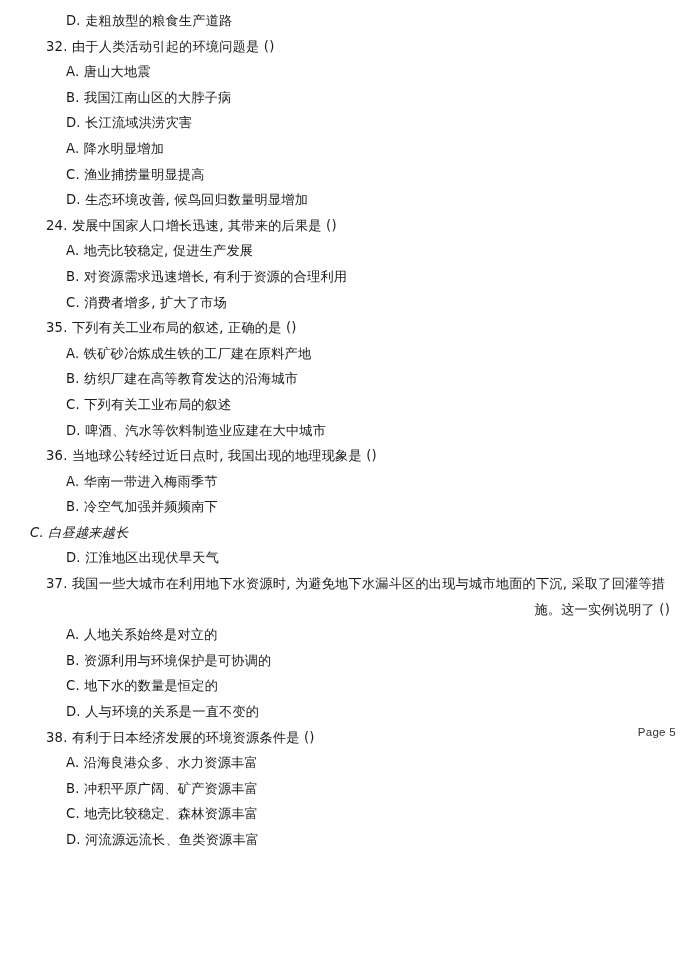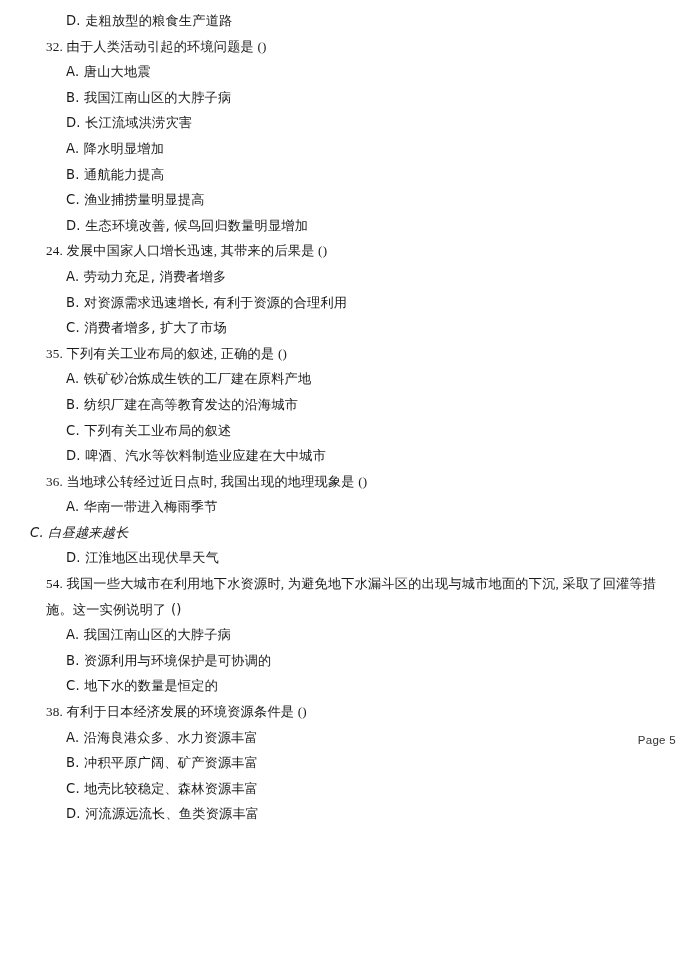--- a/index.html
+++ b/index.html
@@ -23,75 +23,76 @@
     padding: 8px 30px 0 30px;
   }
   .line {
     font-size: 13.2px;
     line-height: 25.6px;
     white-space: pre-wrap;
     letter-spacing: 0.2px;
   }
   .indent-q {
     padding-left: 16px;
-    font-family: Liberation Serif, serif;
   }
   .indent-o {
     padding-left: 36px;
   }
   .indent-0 {
     padding-left: 0px;
     font-style: italic;
   }
   .wrap-cont {
     padding-left: 16px;
     text-indent: 0;
+    text-align: right;
   }
   .footer {
     position: absolute;
     right: 24px;
-    bottom: 16px;
+    bottom: 24px;
     font-size: 11.5px;
     color: #333;
     font-family: "Liberation Sans", sans-serif;
     letter-spacing: 0.3px;
   }
 </style>
 </head>
 <body>
 
 <div class="page">
   <div id="lines-container">
       <div class="line indent-o">D. 走粗放型的粮食生产道路</div>
       <div class="line indent-q">32. 由于人类活动引起的环境问题是 ()</div>
       <div class="line indent-o">A. 唐山大地震</div>
       <div class="line indent-o">B. 我国江南山区的大脖子病</div>
       <div class="line indent-o">D. 长江流域洪涝灾害</div>
       <div class="line indent-o">A. 降水明显增加</div>
-      <div class="line indent-o">B. 通航能力提高</div>
       <div class="line indent-o">C. 渔业捕捞量明显提高</div>
       <div class="line indent-o">D. 生态环境改善, 候鸟回归数量明显增加</div>
       <div class="line indent-q">24. 发展中国家人口增长迅速, 其带来的后果是 ()</div>
-      <div class="line indent-o">A. 劳动力充足, 消费者增多</div>
+      <div class="line indent-o">A. 地壳比较稳定, 促进生产发展</div>
       <div class="line indent-o">B. 对资源需求迅速增长, 有利于资源的合理利用</div>
       <div class="line indent-o">C. 消费者增多, 扩大了市场</div>
       <div class="line indent-q">35. 下列有关工业布局的叙述, 正确的是 ()</div>
       <div class="line indent-o">A. 铁矿砂冶炼成生铁的工厂建在原料产地</div>
       <div class="line indent-o">B. 纺织厂建在高等教育发达的沿海城市</div>
       <div class="line indent-o">C. 下列有关工业布局的叙述</div>
       <div class="line indent-o">D. 啤酒、汽水等饮料制造业应建在大中城市</div>
       <div class="line indent-q">36. 当地球公转经过近日点时, 我国出现的地理现象是 ()</div>
       <div class="line indent-o">A. 华南一带进入梅雨季节</div>
+      <div class="line indent-o">B. 冷空气加强并频频南下</div>
       <div class="line indent-0">C. 白昼越来越长</div>
       <div class="line indent-o">D. 江淮地区出现伏旱天气</div>
-      <div class="line indent-q">54. 我国一些大城市在利用地下水资源时, 为避免地下水漏斗区的出现与城市地面的下沉, 采取了回灌等措</div>
+      <div class="line indent-q">37. 我国一些大城市在利用地下水资源时, 为避免地下水漏斗区的出现与城市地面的下沉, 采取了回灌等措</div>
       <div class="line wrap-cont">施。这一实例说明了 ()</div>
-      <div class="line indent-o">A. 我国江南山区的大脖子病</div>
+      <div class="line indent-o">A. 人地关系始终是对立的</div>
       <div class="line indent-o">B. 资源利用与环境保护是可协调的</div>
       <div class="line indent-o">C. 地下水的数量是恒定的</div>
+      <div class="line indent-o">D. 人与环境的关系是一直不变的</div>
       <div class="line indent-q">38. 有利于日本经济发展的环境资源条件是 ()</div>
       <div class="line indent-o">A. 沿海良港众多、水力资源丰富</div>
       <div class="line indent-o">B. 冲积平原广阔、矿产资源丰富</div>
       <div class="line indent-o">C. 地壳比较稳定、森林资源丰富</div>
       <div class="line indent-o">D. 河流源远流长、鱼类资源丰富</div>
     </div>
   <div class="footer">Page 5</div>
 </div>
 
 </body></html>

